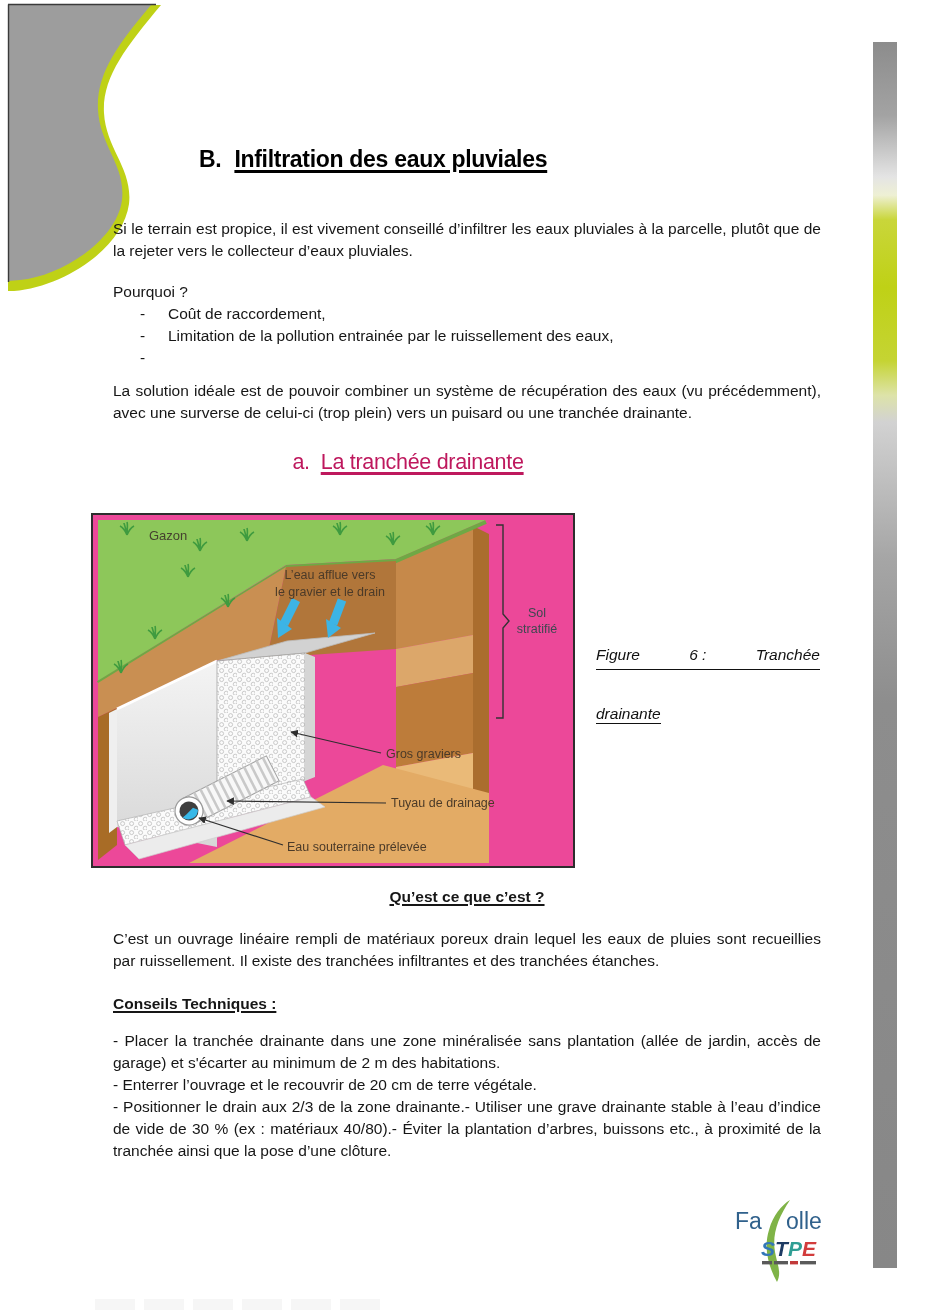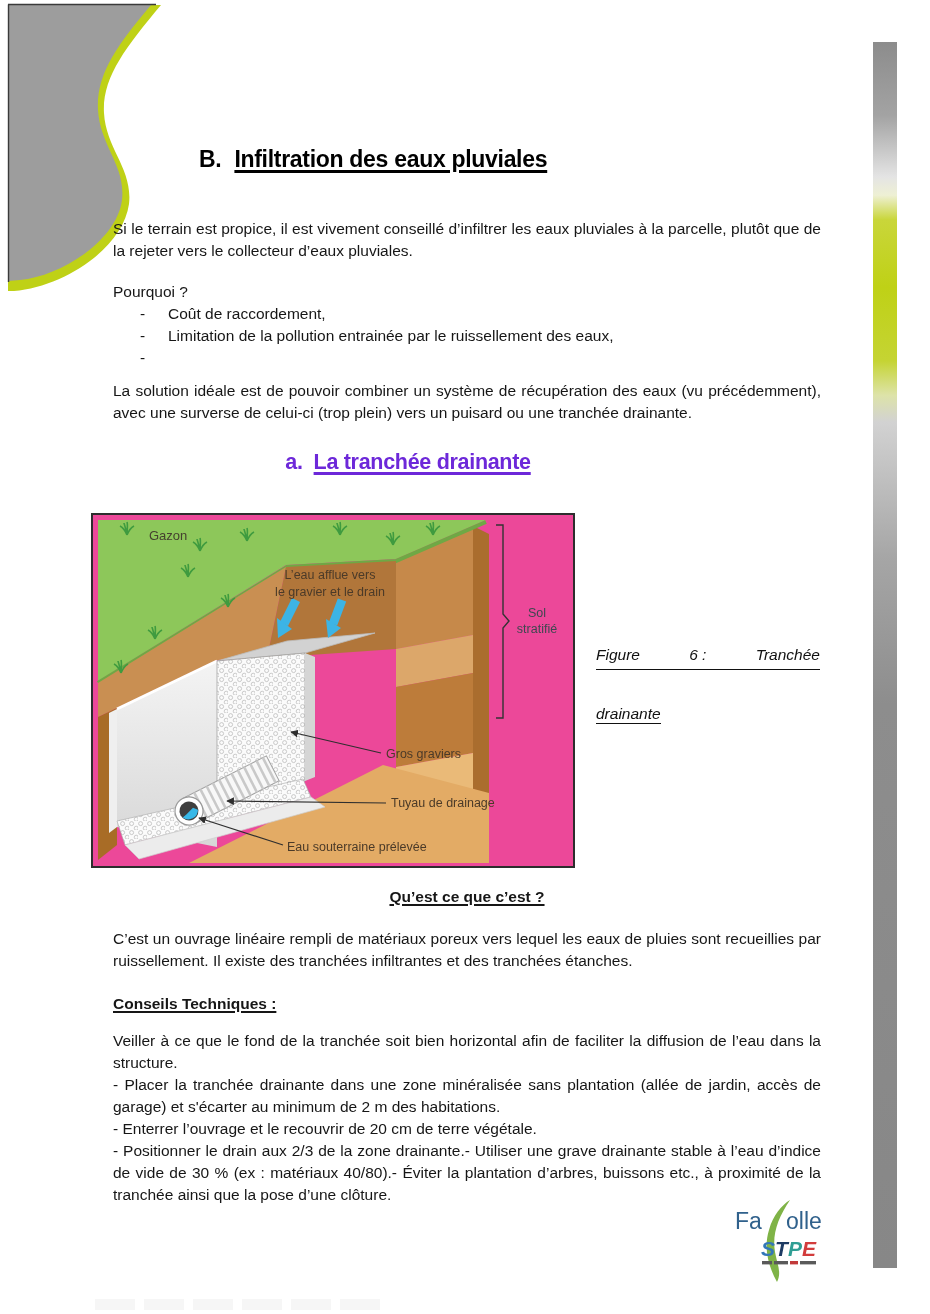--- a/index.html
+++ b/index.html
@@ -29,21 +29,21 @@
     font-size:15.5px;line-height:22px;color:#161616;
   }
   #para-intro{top:218px;}
   #why-label{top:281px;text-align:left;}
   #why-list{top:303px;text-align:left;}
   .why-item{position:relative;padding-left:55px;line-height:22px;}
   .why-item .dash{position:absolute;left:27px;}
   #para-solution{top:380px;}
   #section-a{
     left:113px;top:450px;width:590px;text-align:center;
-    font-size:21.5px;font-weight:700;letter-spacing:-0.3px;color:#6d28d9;
+    font-size:21.5px;font-weight:400;letter-spacing:-0.3px;color:#be185d;
   }
   #section-a .num{margin-right:11px;}
   
   #figure-box{
     left:91px;top:513px;width:484px;height:355px;
     border:2px solid #2d2d2d;box-sizing:border-box;background:#ec4899;
   }
   #figure-caption{
     left:596px;top:646px;width:224px;font-size:15.5px;font-style:italic;color:#111;
   }
@@ -221,27 +221,26 @@
     <span>Figure</span>
     <span>6 :</span>
     <span>Tranchée</span>
   </div>
   <div class="cap-line2"><span>drainante</span></div>
 </div>
 
 <div id="what-heading" class="abs body-text">
   <span>Qu’est ce que c’est ?</span>
 </div>
-<div id="para-what" class="abs body-text">C’est un ouvrage linéaire rempli de matériaux poreux vers lequel les eaux de pluies sont recueillies par ruissellement. Il existe des tranchées infiltrantes et des tranchées étanches.</div>
+<div id="para-what" class="abs body-text">C’est un ouvrage linéaire rempli de matériaux poreux drain lequel les eaux de pluies sont recueillies par ruissellement. Il existe des tranchées infiltrantes et des tranchées étanches.</div>
 
 <div id="advice-heading" class="abs body-text">
   <span>Conseils Techniques :</span>
 </div>
 <div id="para-advice" class="abs body-text">
-  <div>Veiller à ce que le fond de la tranchée soit bien horizontal afin de faciliter la diffusion de l’eau dans la structure.</div>
   <div>- Placer la tranchée drainante dans une zone minéralisée sans plantation (allée de jardin, accès de garage) et s'écarter au minimum de 2 m des habitations.</div>
   <div>- Enterrer l’ouvrage et le recouvrir de 20 cm de terre végétale.</div>
   <div>- Positionner le drain aux 2/3 de la zone drainante.- Utiliser une grave drainante stable à l’eau d’indice de vide de 30 % (ex : matériaux 40/80).- Éviter la plantation d’arbres, buissons etc., à proximité de la tranchée ainsi que la pose d’une clôture.</div>
 </div>
 
 <svg id="logo" class="abs" width="120" height="88" viewBox="0 0 120 88">
   <path d="M66,2 C54,20 48,36 51,54 C53,66 58,74 53,84 C43,66 40,48 45,32 C49,17 58,7 66,2 Z" fill="#7fb347"></path>
   <text x="11" y="31" font-size="23" fill="#30618c">Fa</text>
   <text x="62" y="31" font-size="23" fill="#30618c">olle</text>
   <g font-size="21" font-weight="bold" font-style="italic">

